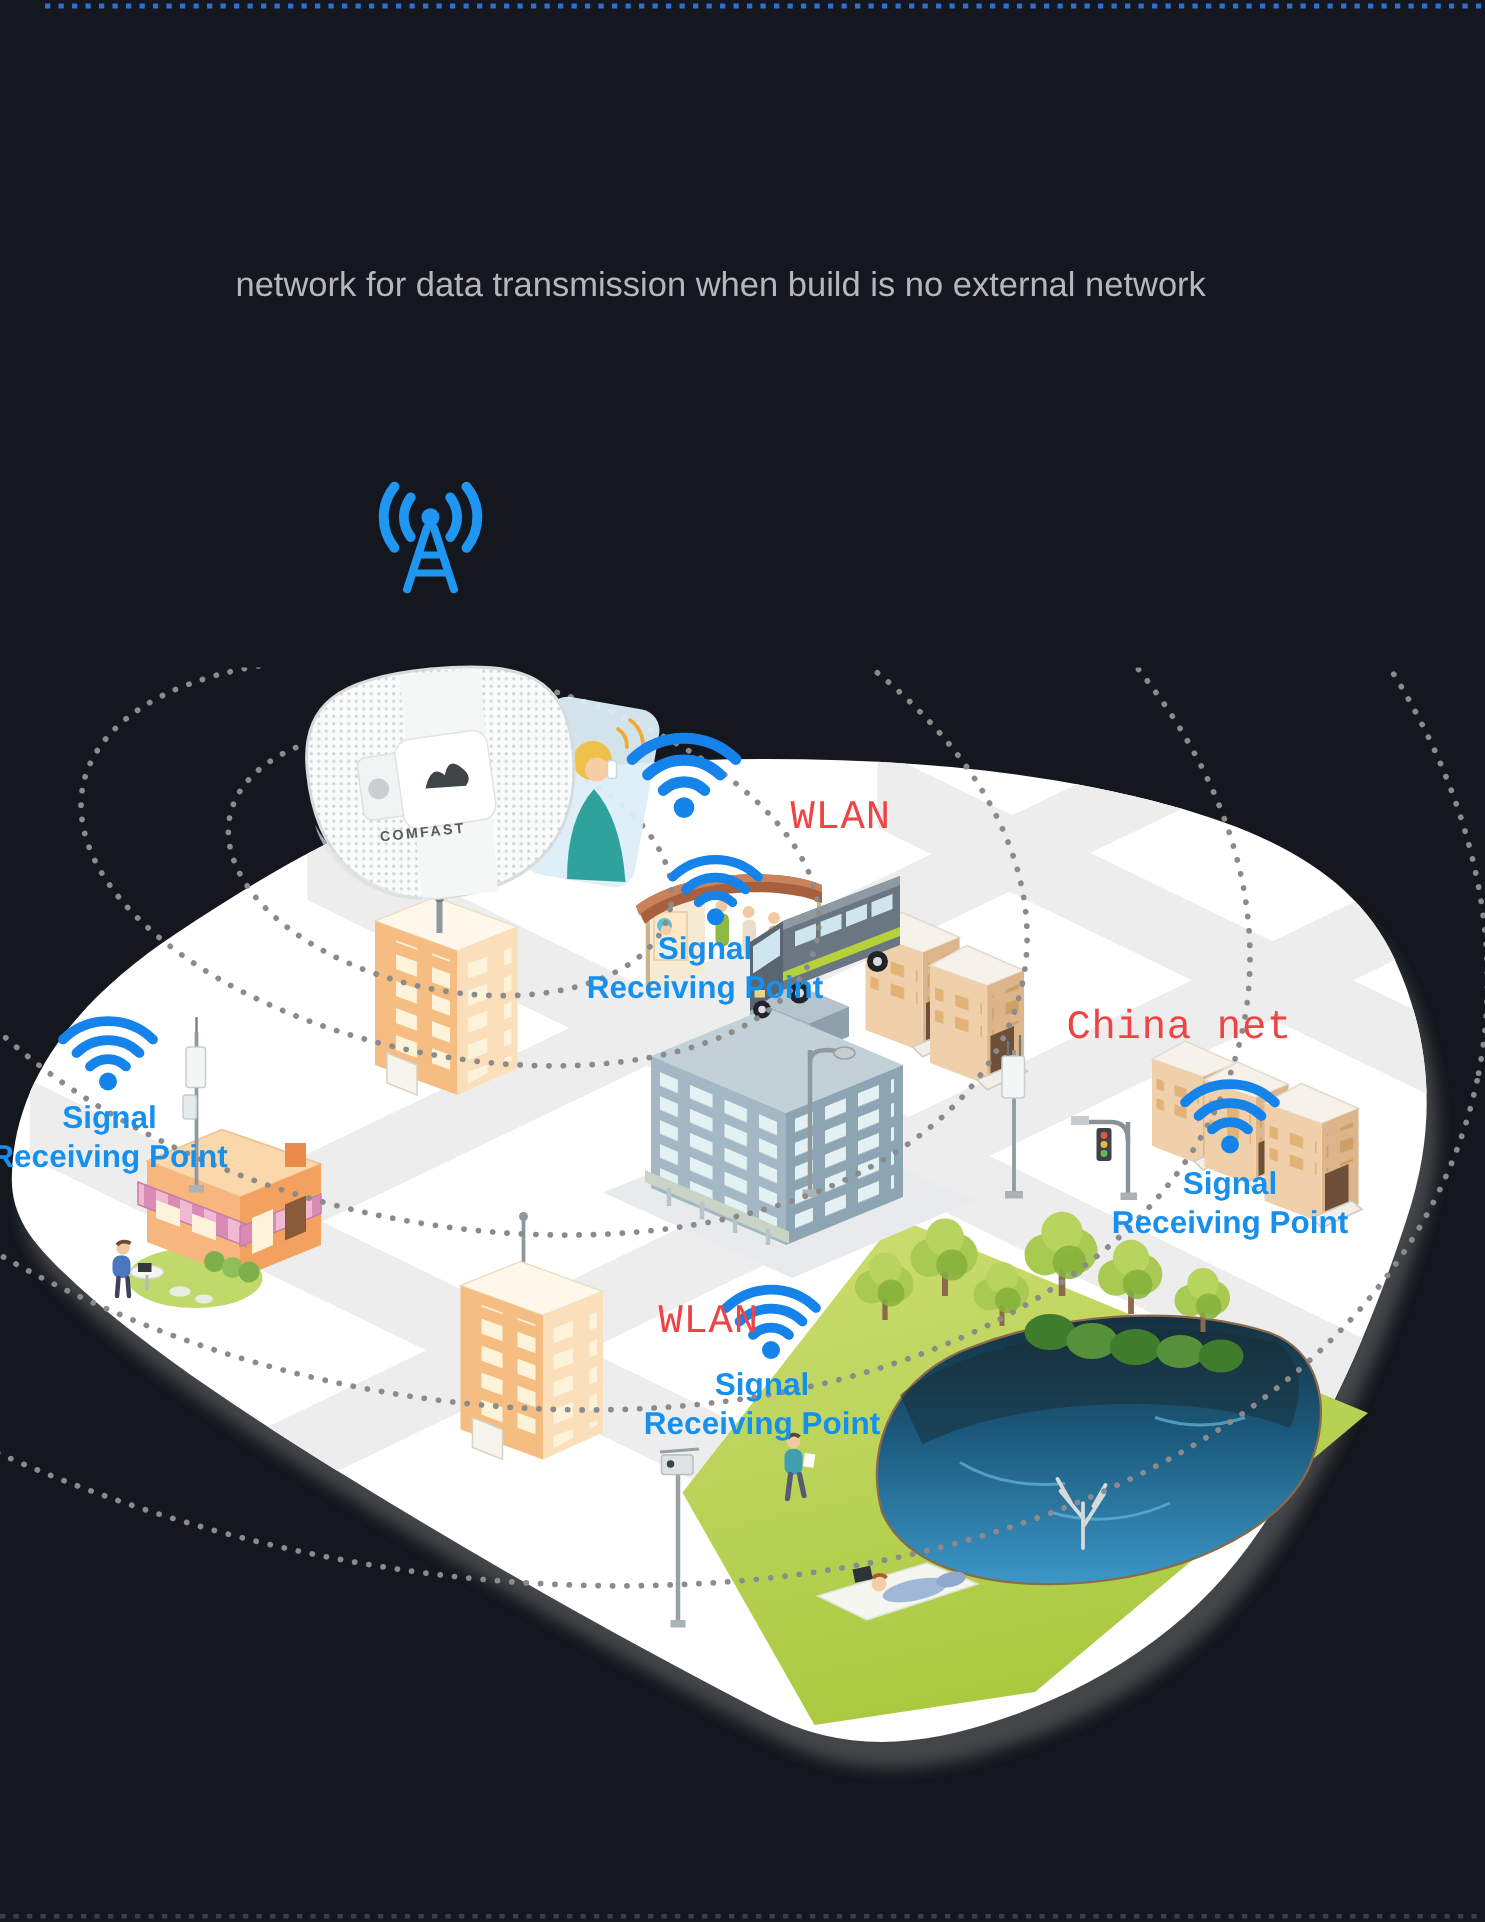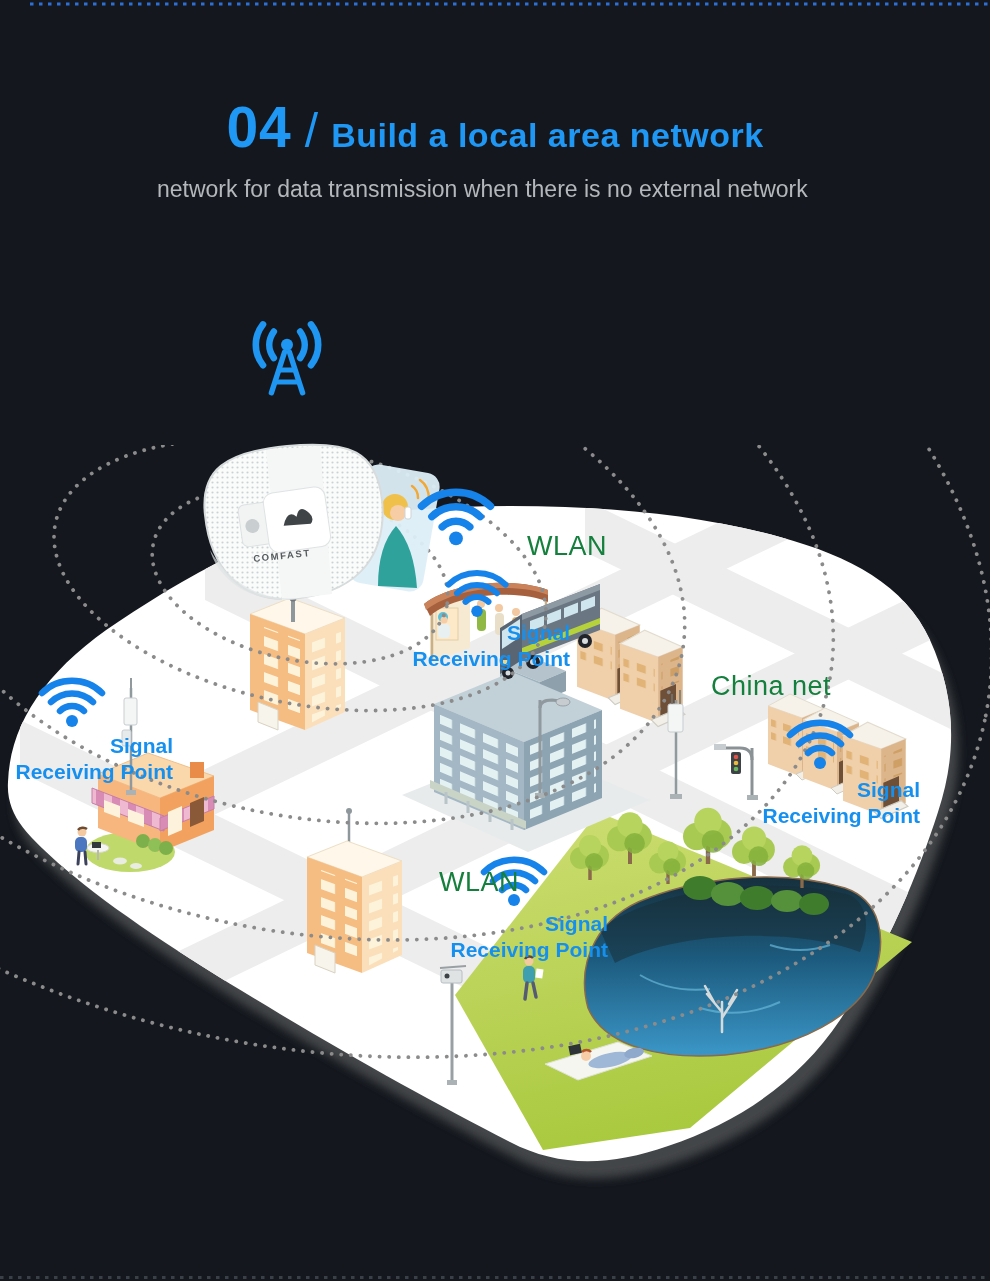--- a/index.html
+++ b/index.html
@@ -5,22 +5,22 @@
   html,body{margin:0;padding:0;background:#14181e;}
   .page{position:relative;width:990px;height:1281px;background:#14181e;overflow:hidden;
         font-family:"Liberation Sans", sans-serif;}
   svg.scene{position:absolute;left:0;top:0;}
   .overlay{position:absolute;z-index:5;}
   .title-row{top:94px;left:0;width:990px;display:flex;justify-content:center;align-items:baseline;gap:13px;color:#1f97f4;}
   .title-num{font-size:57px;font-weight:800;letter-spacing:1px;}
   .title-slash{font-size:48px;font-weight:400;}
   .title-text{font-size:34px;font-weight:700;letter-spacing:.5px;}
   .subtitle{left:157px;top:172px;color:#b4b7bb;font-size:23px;line-height:35px;font-weight:400;}
-  .lbl-blue{color:#1690ef;font-weight:700;font-size:21px;line-height:26px;text-align:right;}
-  .lbl-dark{color:#15803d;font-size:27px;letter-spacing:.5px;}
+  .lbl-blue{color:#1690ef;font-weight:700;font-size:21px;line-height:26px;text-align:center;}
+  .lbl-dark{color:#ef4444;font-size:27px;letter-spacing:.5px;font-family:Liberation Mono, monospace;}
   .src-label{color:#1e96f2;font-weight:700;font-size:26px;text-align:center;width:200px;}
   .brand{width:72px;text-align:center;font-size:9.5px;font-weight:700;letter-spacing:1.6px;
          color:#565b5e;transform:rotate(-6deg);}
 </style>
 </head>
 <body>
 
 <div class="page">
 
 <svg class="scene" width="990" height="1281" viewBox="0 0 990 1281">
@@ -360,27 +360,22 @@
   </g>
 
   <use href="#sigTower" transform="translate(287,376) scale(1.2)"></use>
   <use href="#wifi" transform="translate(456,520) scale(1.15)"></use>
   <use href="#wifi" transform="translate(477,596) scale(0.95)"></use>
   <use href="#wifi" transform="translate(72,705)"></use>
   <use href="#wifi" transform="translate(820,747)"></use>
   <use href="#wifi" transform="translate(514,884)"></use>
 </svg>
 
-<div class="overlay title-row">
-  <span class="title-num">04</span>
-  <span class="title-slash">/</span>
-  <span class="title-text">Build a local area network</span>
-</div>
 <div class="overlay subtitle">
-  <div>network for data transmission when there is no external network</div>
+  <div>network for data transmission when build is no external network</div>
 </div>
 
 
 <div class="overlay lbl-dark" style="left:527px;top:531px;">WLAN</div>
 <div class="overlay lbl-dark" style="left:711px;top:671px;text-align:right;">China net</div>
 <div class="overlay lbl-dark" style="left:439px;top:867px;">WLAN</div>
 
 <div class="overlay lbl-blue" style="left:370px;top:620px;width:200px;">
   <div>Signal</div>
   <div>Receiving Point</div>

